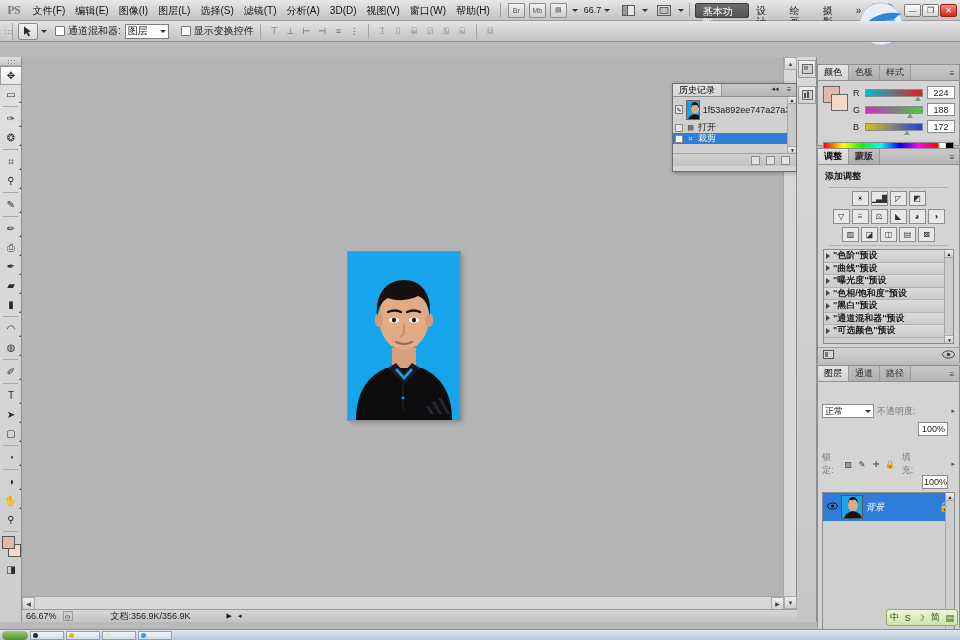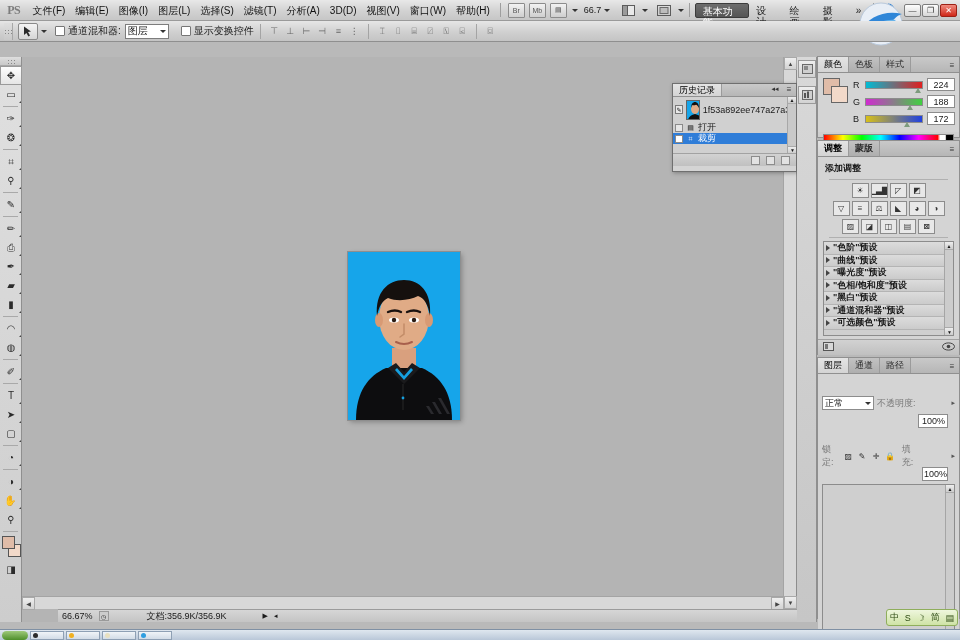--- a/index.html
+++ b/index.html
@@ -121,31 +121,31 @@
   .sb-arrow { width:13px;height:13px;background:linear-gradient(#efefef,#d2d2d2);border:1px solid #a9a9a9;
      display:flex;align-items:center;justify-content:center;font-size:6px;color:#444; }
   .photoframe {
     position:absolute; left:326px; top:195px; width:112px; height:168px;
     box-shadow:0 0 0 1px #8e8e8e, 2px 2px 5px rgba(0,0,0,.28);
     overflow:hidden; background:#1aa3e8;
   }
   .statusbar {
     position:absolute; left:0; bottom:0; width:775px; height:13px;
     background:linear-gradient(#d6d6d6,#c4c4c4); border-top:1px solid #9b9b9b;
-    display:flex; align-items:center; font-size:9px; padding-left:4px; gap:6px;margin-left:36px;
+    display:flex; align-items:center; font-size:9px; padding-left:4px; gap:6px;
   }
   .sbox { border:1px solid #9a9a9a; background:#ccc; width:10px;height:10px;
      display:flex;align-items:center;justify-content:center;font-size:6px; }
 
   
   .dockstrip { position:absolute; left:797px; top:57px; width:20px; height:565px;
      background:linear-gradient(#d8d8d8,#c6c6c6); border-right:1px solid #8f8f8f; }
   .dockbtn { width:18px;height:18px;margin:3px 1px;border:1px solid #9a9a9a;
      background:linear-gradient(#eee,#d2d2d2); display:flex;align-items:center;justify-content:center;font-size:8px; }
-  .rightdock { position:absolute; left:817px; top:56px; width:143px; height:574px; background:#b9b9b9; }
+  .rightdock { position:absolute; left:817px; top:64px; width:143px; height:574px; background:#b9b9b9; }
 
   .panel { background:linear-gradient(#dcdcdc,#cfcfcf); border:1px solid #8f8f8f; margin-bottom:2px; }
   .panel-tabs { display:flex; height:16px; background:linear-gradient(#c9c9c9,#b6b6b6);
      border-bottom:1px solid #909090; align-items:flex-end; }
   .ptab { padding:1px 6px; font-size:9px; height:15px; line-height:13px;
      background:linear-gradient(#c2c2c2,#aeaeae); border-right:1px solid #9b9b9b; color:#2b2b2b; }
   .ptab.active { background:linear-gradient(#e4e4e4,#d4d4d4); color:#000; }
   .pmenu { margin-left:auto; width:14px;height:14px;display:flex;align-items:center;justify-content:center;
      font-size:8px; color:#333; }
   .panel-body { padding:4px; background:#d4d4d4; }
@@ -755,20 +755,36 @@
               <div class="lockico">✎</div>
               <div class="lockico">✛</div>
               <div class="lockico">🔒</div>
             </div>
           <span style="flex:1"></span>
           <span style="color:#777;">填充:</span>
           <div class="lnum">100%</div>
           <span style="font-size:7px;color:#555;">▸</span>
         </div>
         <div class="layer-list">
+          <div id="layer-items">
+              <div class="layer-item">
+                <span style="width: 12px; font-size: 9px; text-align: center; color: rgb(17, 17, 17);"><svg width="11" height="8" viewBox="0 0 11 8">
+                    <ellipse cx="5.5" cy="4" rx="5" ry="3" fill="none" stroke="#111"></ellipse>
+                    <circle cx="5.5" cy="4" r="1.6" fill="#111"></circle>
+                  </svg></span>
+                <span class="layer-thumb"><svg viewBox="0 0 22 24" width="22" height="24">
+                    <rect width="22" height="24" fill="#16a5ea"></rect>
+                    <ellipse cx="11" cy="9" rx="5" ry="6.5" fill="#e0ab86"></ellipse>
+                    <path d="M6 8c0-5 2.5-7 5-7s5 2 5 7c-1-2.5-2-4-3.5-4.5-2 .8-4 1-5.5.3z" fill="#15100e"></path>
+                    <path d="M2 24c0-5 4-8 9-9h0c5 1 9 4 9 9z" fill="#111"></path>
+                  </svg></span>
+                <span class="lname">背景</span>
+                <span style="font-size: 9px; color: rgb(17, 17, 17);">🔒</span>
+              </div>
+            </div>
           <div style="position:absolute;right:0;top:0;width:9px;height:100%;background:#ccc;border-left:1px solid #a5a5a5;">
             <div style="height:8px;background:linear-gradient(#eee,#ccc);font-size:5px;text-align:center;line-height:8px;border-bottom:1px solid #aaa;">▲</div>
           </div>
         </div>
       </div>
       <div class="panel-footer" id="layers-footer">
           <span style="font-size: 8px; color: rgb(51, 51, 51); min-width: 10px; text-align: center;">∞</span>
           <span style="font-size: 8px; color: rgb(51, 51, 51); min-width: 10px; text-align: center;">fx</span>
           <span style="font-size: 8px; color: rgb(51, 51, 51); min-width: 10px; text-align: center;">▣</span>
           <span style="font-size: 8px; color: rgb(51, 51, 51); min-width: 10px; text-align: center;">◐</span>

